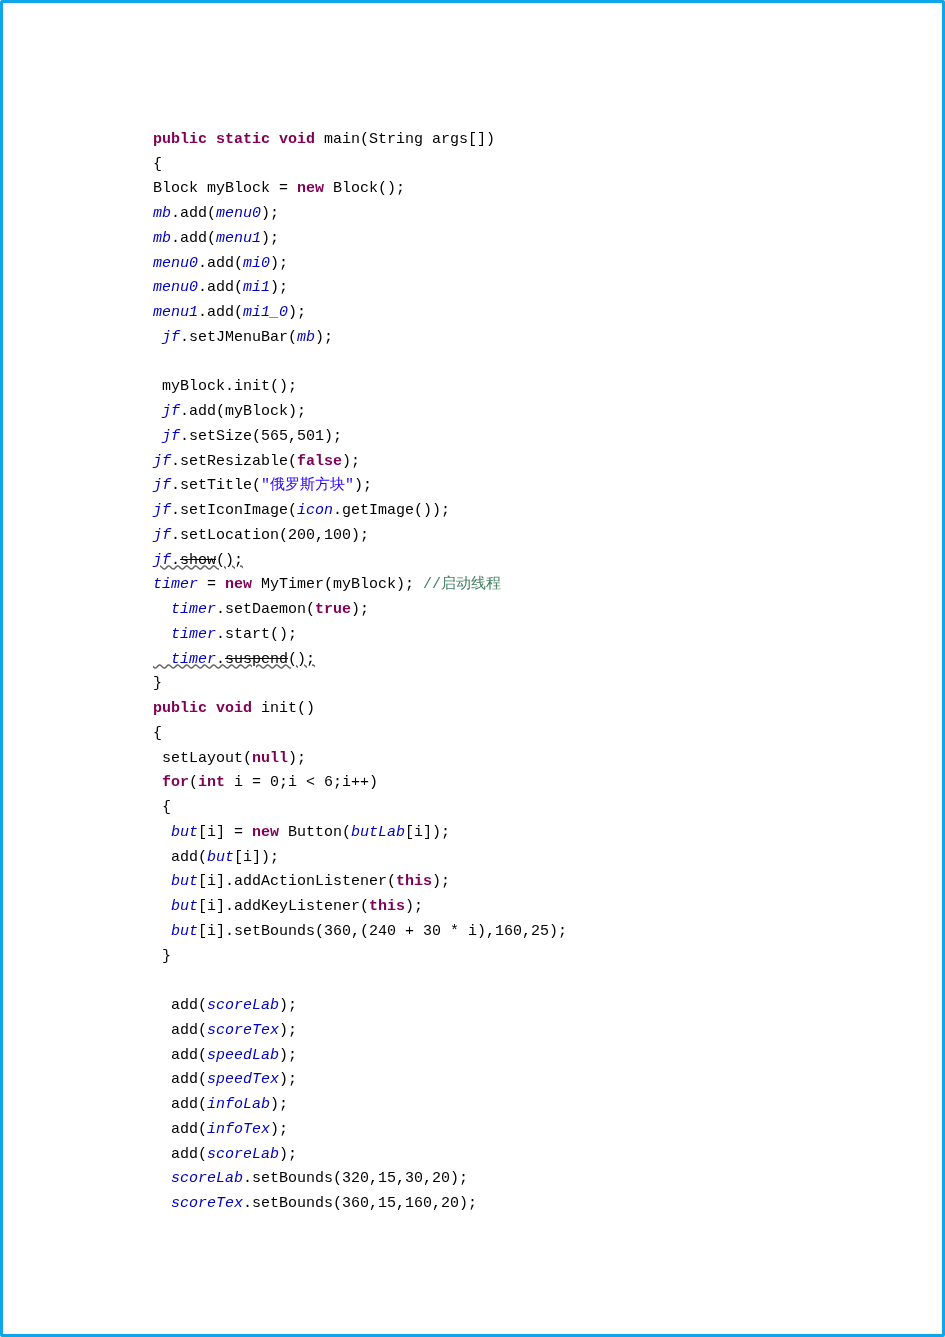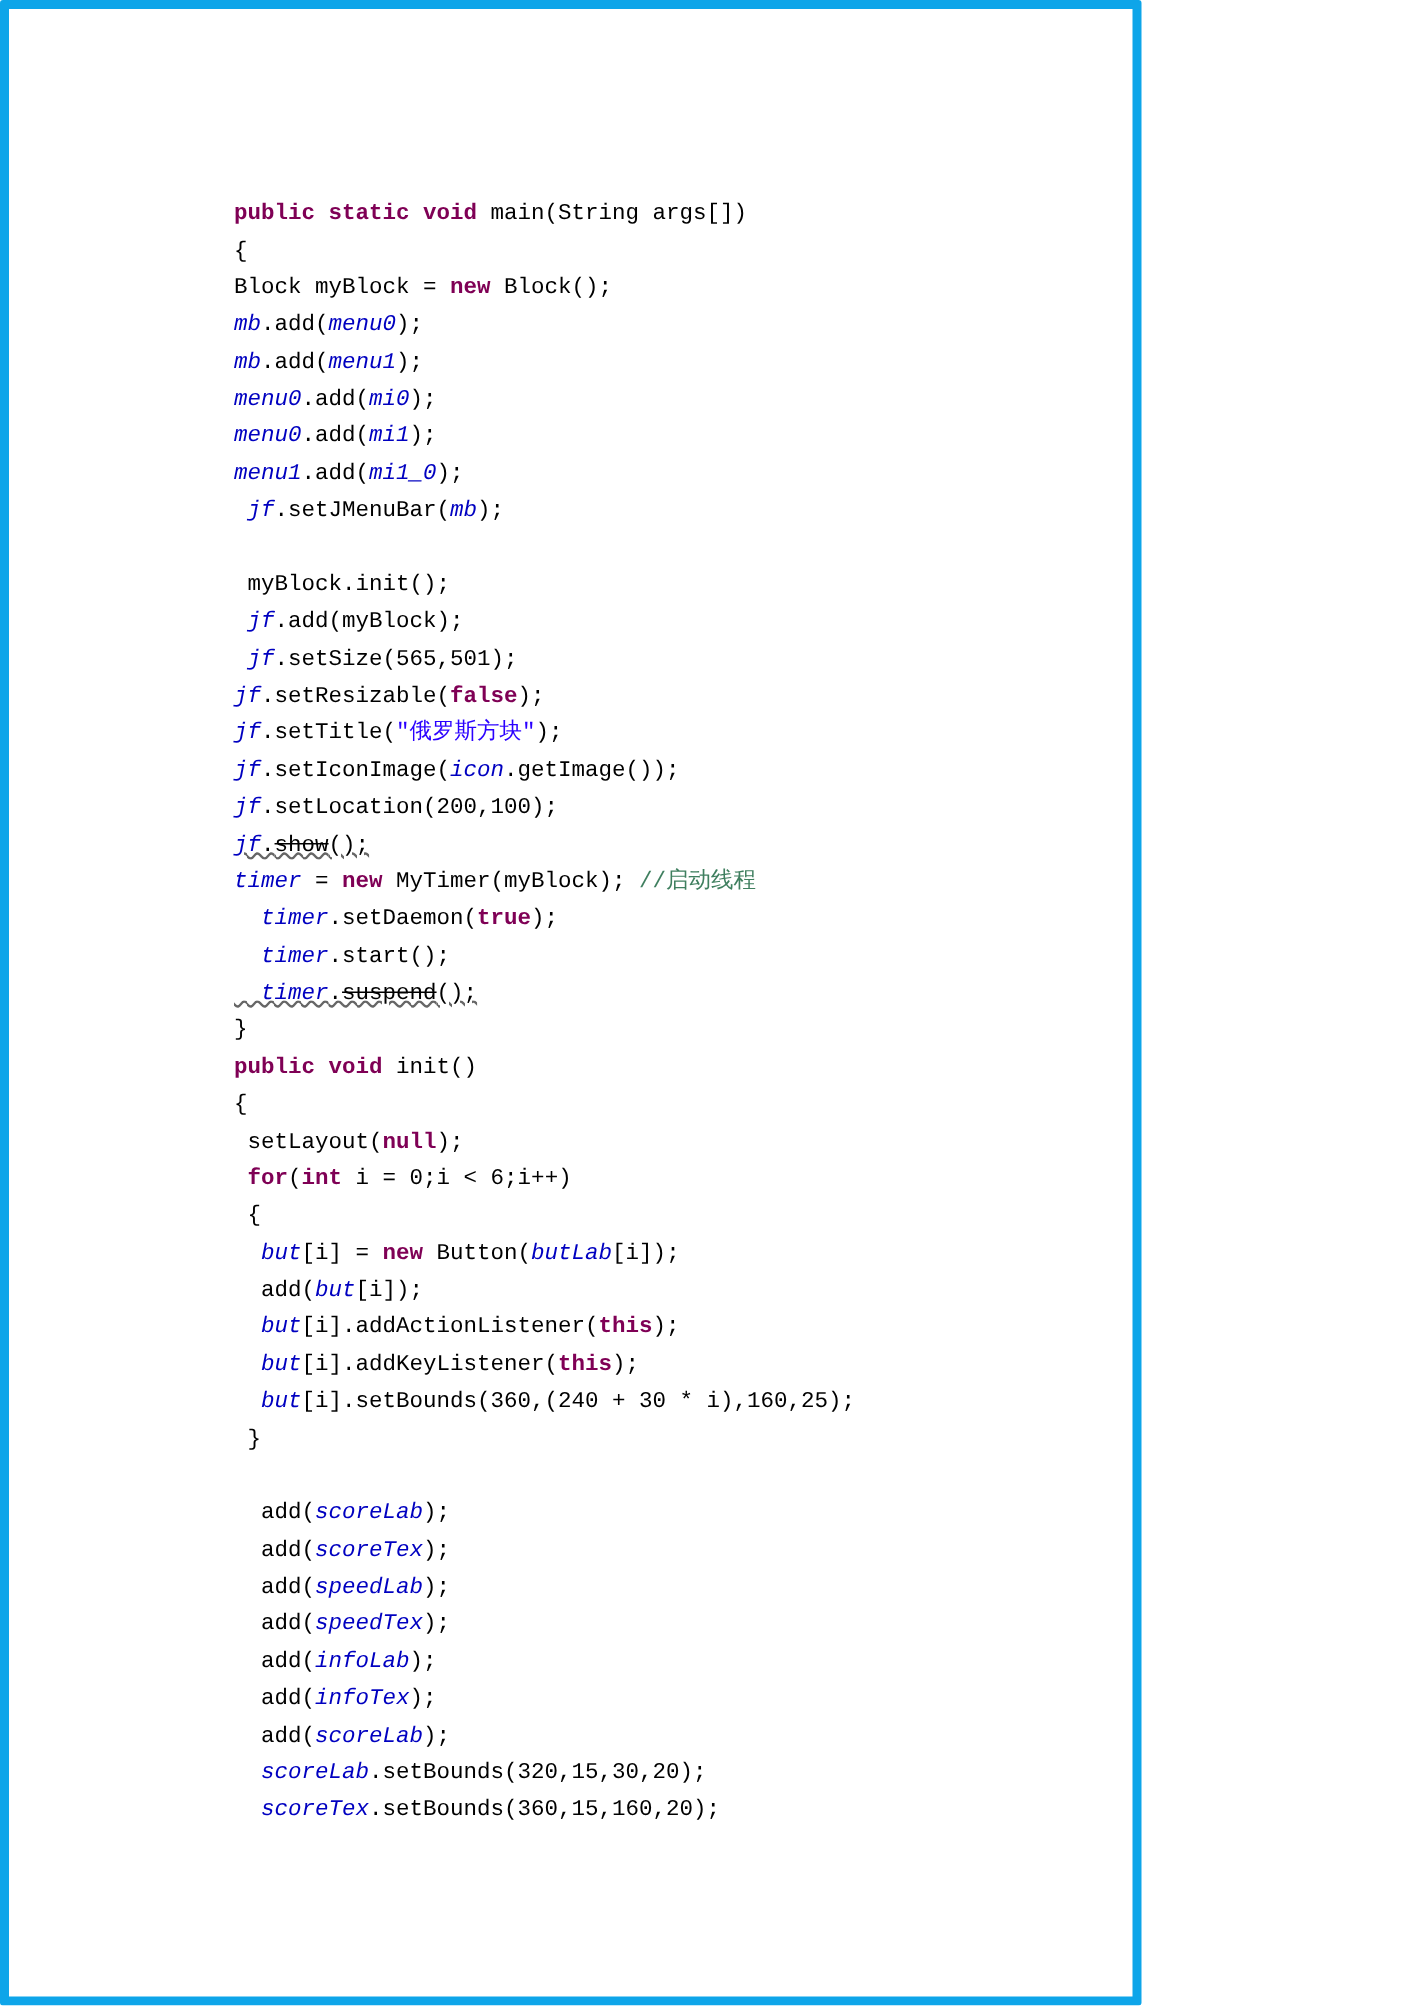--- a/index.html
+++ b/index.html
@@ -5,25 +5,25 @@
   body {
     margin: 0;
     padding: 0;
     background: #fff;
     font-family: "Courier New", Courier, monospace;
     font-size: 15px;
     line-height: 1.65;
     color: #000;
   }
   .page {
-    width: 761px;
+    width: 945px;
     min-height: 1337px;
     box-sizing: border-box;
     padding: 100px 140px 110px 150px;
-    border: 6px solid #0ea5e9;
+    border: 3px solid #0ea5e9;
     border-radius: 2px;
     background: #fff;
   }
   .code {
     white-space: pre;
     font-family: "Courier New", Courier, monospace;
   }
   .kw   { color: #7f0055; font-weight: bold; }   
   .it   { color: #0000c0; font-style: italic; }   
   .str  { color: #2a00ff; }                       

